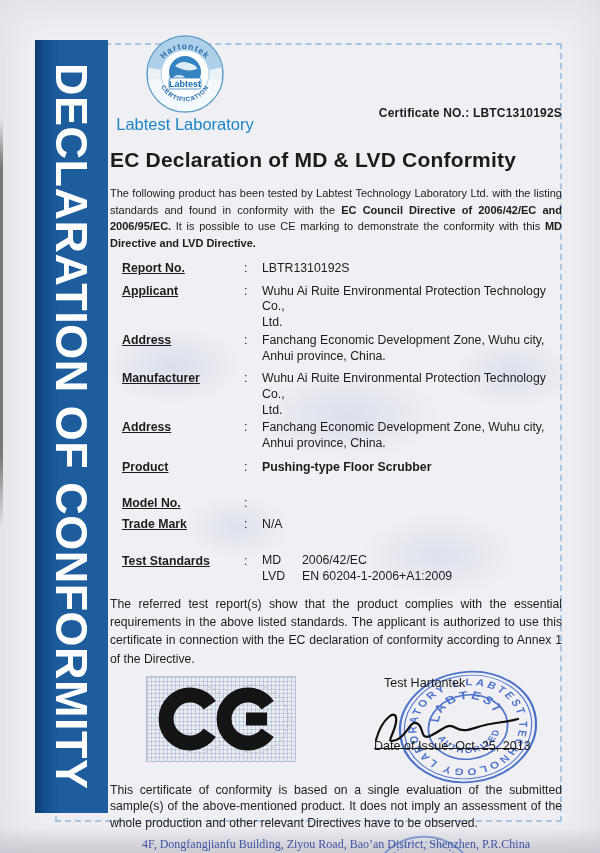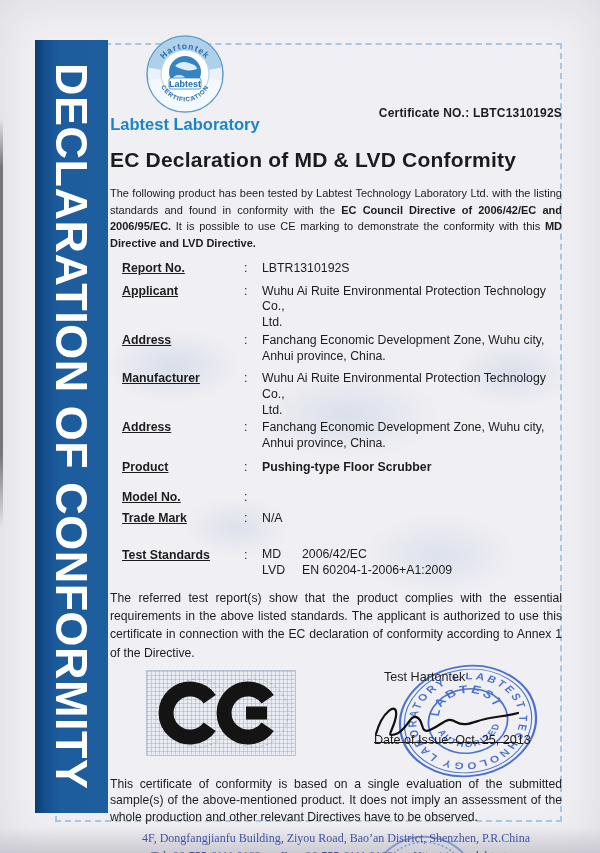--- a/index.html
+++ b/index.html
@@ -25,21 +25,21 @@
         filter:blur(2px);opacity:.6;pointer-events:none;background:
         radial-gradient(ellipse 95px 52px at 14% 28%,rgba(168,188,218,.55),transparent 70%),
         radial-gradient(ellipse 130px 62px at 52% 42%,rgba(168,188,218,.5),transparent 70%),
         radial-gradient(ellipse 85px 48px at 88% 30%,rgba(168,188,218,.5),transparent 70%),
         radial-gradient(ellipse 75px 42px at 28% 74%,rgba(168,188,218,.45),transparent 70%),
         radial-gradient(ellipse 110px 58px at 72% 82%,rgba(168,188,218,.45),transparent 70%);}
   .content{position:absolute;left:110px;top:46px;width:452px;z-index:4;}
   
   .header-row{display:flex;justify-content:space-between;align-items:flex-end;height:88px;}
   .logo-wrap{width:150px;display:flex;flex-direction:column;align-items:center;}
-  .logo-caption{color:#1a85c8;font-size:16.5px;font-weight:bold;margin-top:1px;white-space:nowrap;}
+  .logo-caption{color:#1a85c8;font-size:16.5px;font-weight:normal;margin-top:1px;white-space:nowrap;}
   .cert-no{font-weight:bold;font-size:12px;margin-bottom:14px;letter-spacing:.2px;white-space:nowrap;}
   .doc-title{text-align:left;font-size:21px;font-weight:bold;margin-top:14px;letter-spacing:.2px;}
   .intro{margin-top:13px;font-size:11px;line-height:1.52;text-align:justify;}
   .b{font-weight:bold;}
   
   .fields{margin-top:9px;padding-left:12px;font-size:12.3px;}
   .field-row{display:flex;}
   .field-label{width:122px;font-weight:bold;flex:none;text-decoration:underline;}
   .field-colon{width:18px;flex:none;}
   .field-value{flex:1;white-space:pre-line;line-height:1.28;}
@@ -134,21 +134,21 @@
         <span class="field-colon">:</span>
         <span class="field-value">Wuhu Ai Ruite Environmental Protection Technology Co.,
 Ltd.</span>
       </div>
       <div class="field-row" style="margin-bottom:8px">
         <span class="field-label">Address</span>
         <span class="field-colon">:</span>
         <span class="field-value">Fanchang Economic Development Zone, Wuhu city,
 Anhui province, China.</span>
       </div>
-      <div class="field-row" style="margin-bottom:14px">
+      <div class="field-row" style="margin-bottom:20px">
         <span class="field-label">Product</span>
         <span class="field-colon">:</span>
         <span class="field-value b">Pushing-type Floor Scrubber</span>
       </div>
       <div class="field-row" style="margin-bottom:7px">
         <span class="field-label">Model No.</span>
         <span class="field-colon">:</span>
       </div>
       <div class="field-row" style="margin-bottom:5px">
         <span class="field-label">Trade Mark</span>

